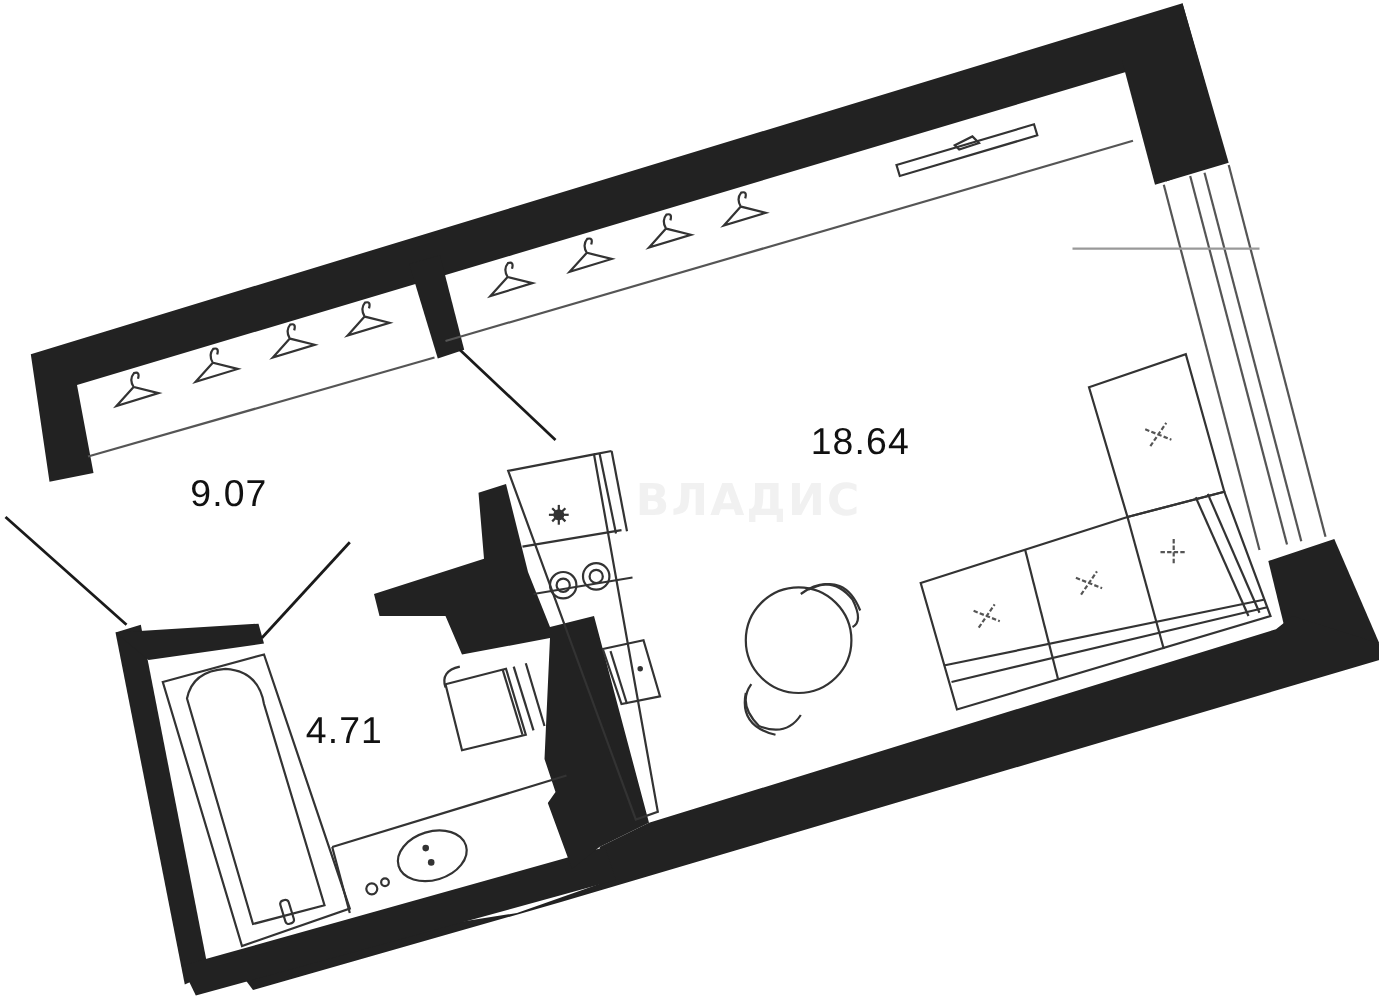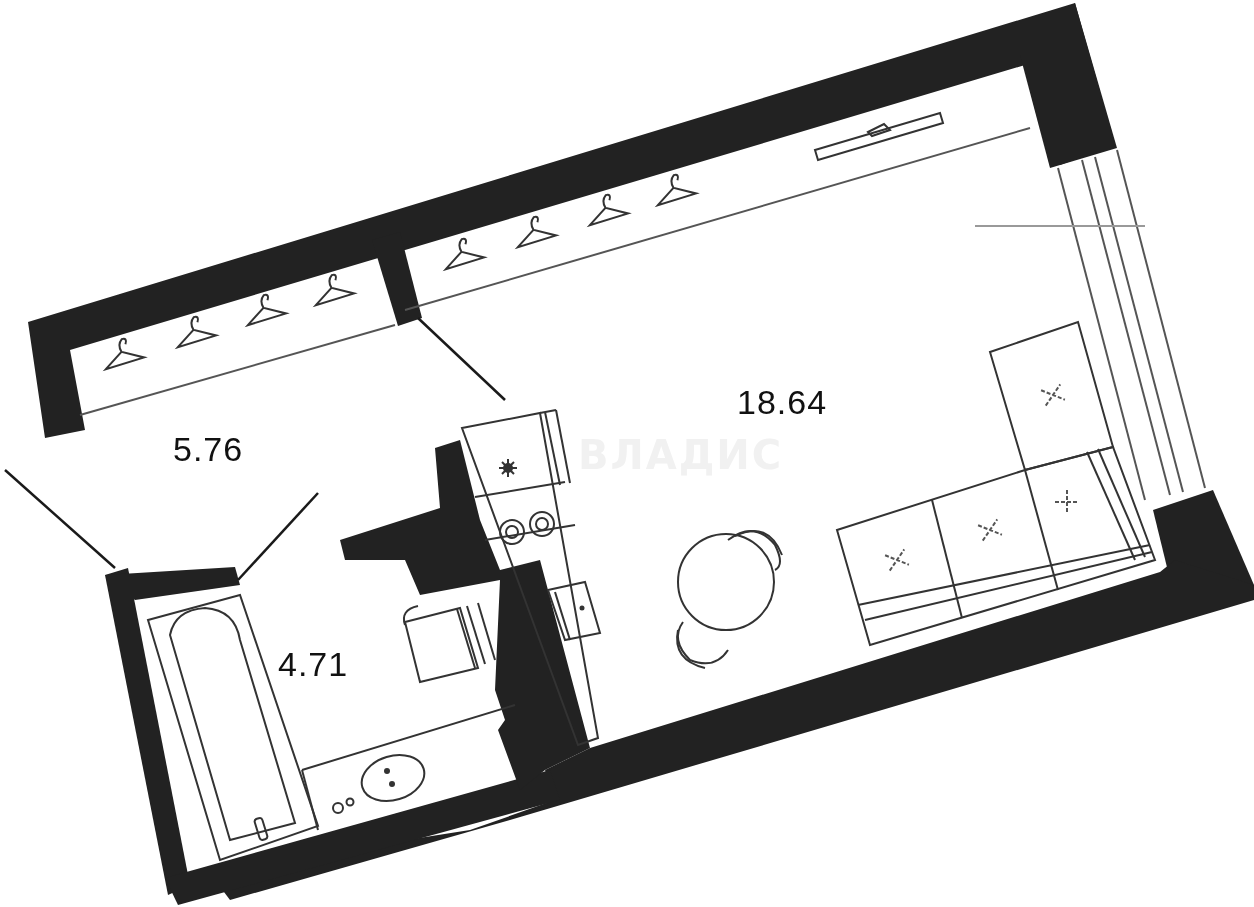--- a/index.html
+++ b/index.html
@@ -196,15 +196,15 @@
       <path class="thin" d="M405,625 Q400,610 418,606"></path>
       <line class="thin" x1="457" y1="609" x2="475" y2="668"></line>
       <line class="thin" x1="467" y1="606" x2="485" y2="664"></line>
       <line class="thin" x1="478" y1="603" x2="495" y2="660"></line>
     </g>
   </svg>
 
   <div class="watermark" style="left:578px; top:432px;">ВЛАДИС</div>
 
   <div class="area-label" style="left:737px; top:383px;">18.64</div>
-  <div class="area-label" style="left:173px; top:430px;">5.76</div>
+  <div class="area-label" style="left:173px; top:430px;">9.07</div>
   <div class="area-label" style="left:278px; top:645px;">4.71</div>
 </div>
 
 </body></html>

